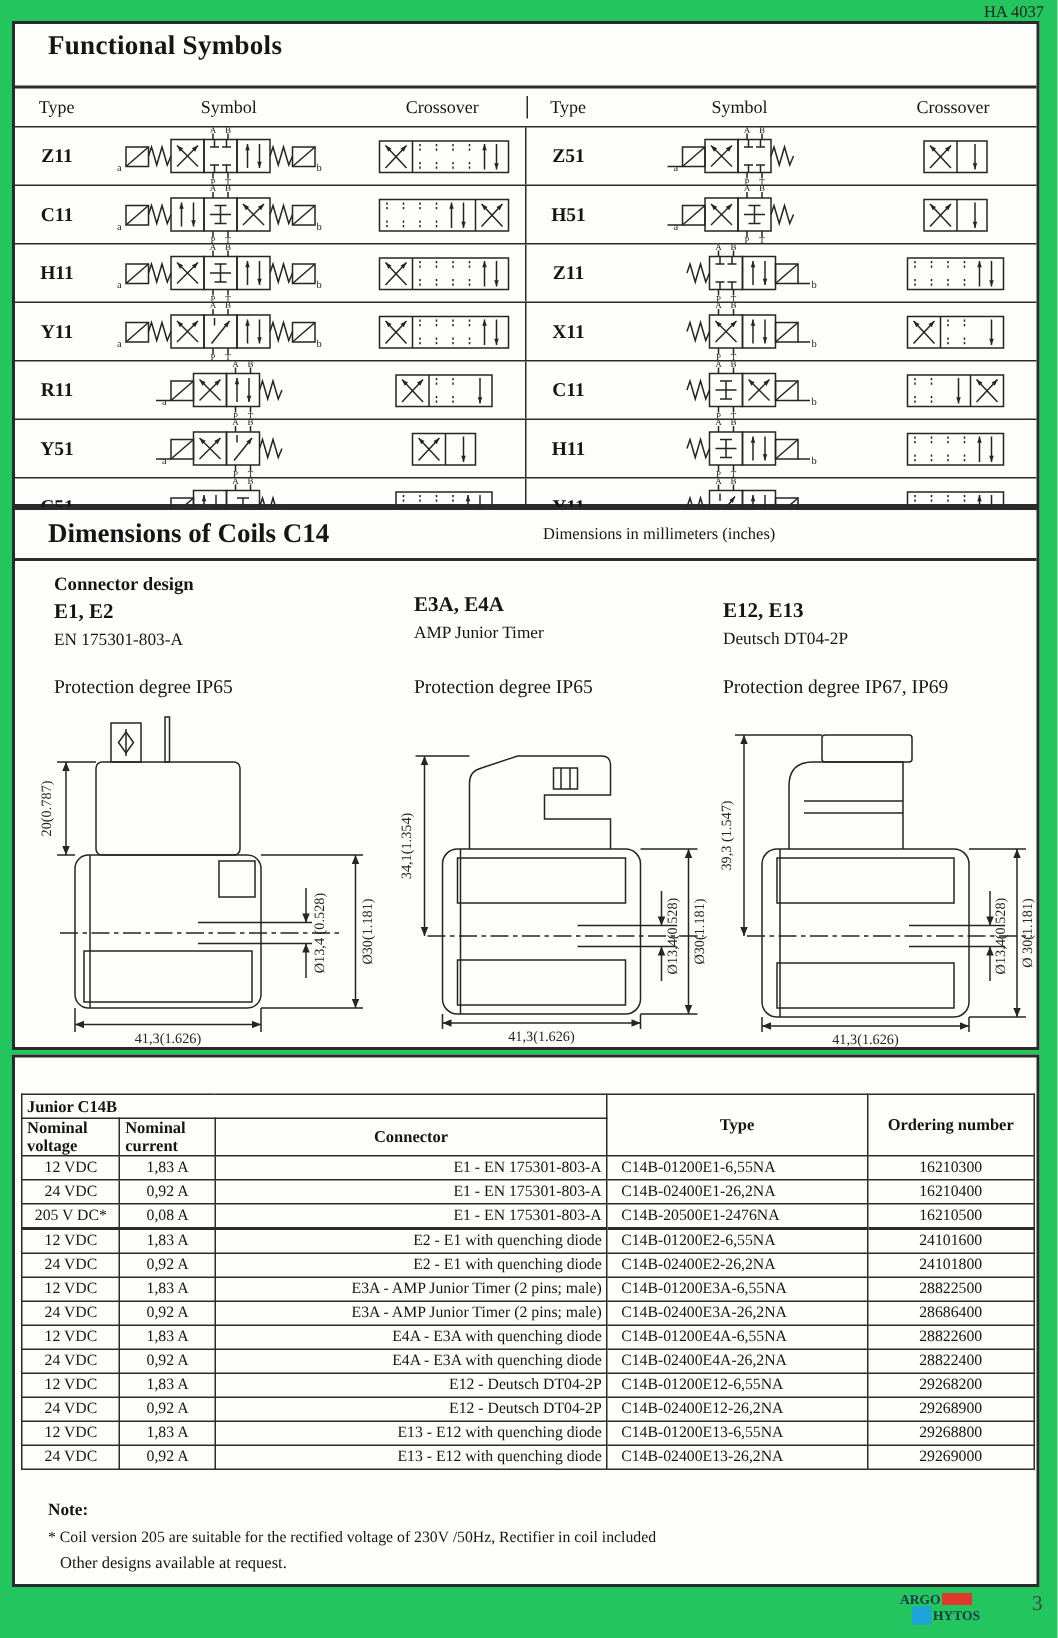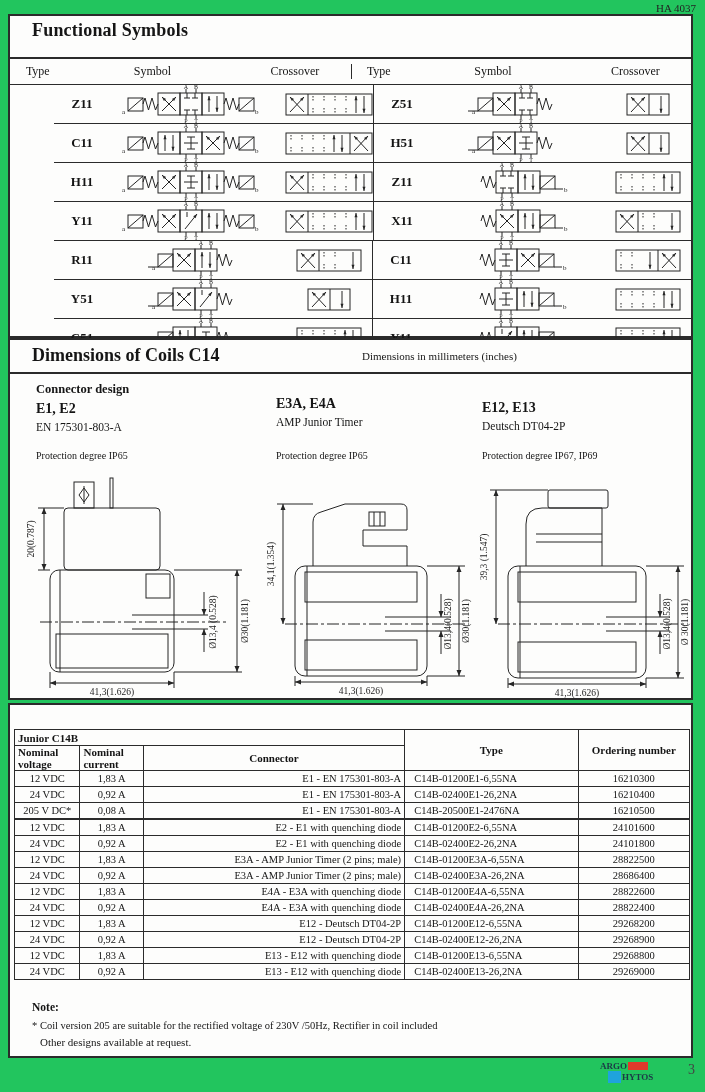--- a/index.html
+++ b/index.html
@@ -7,40 +7,40 @@
         font-family:Liberation Serif, serif;color:#151515;overflow:hidden;}
   .docnum{position:absolute;top:2px;right:9px;font-size:11px;color:#222;}
   .secbox{position:absolute;left:8px;width:685px;border:2px solid #2b2b2b;background:#fdfdfc;box-sizing:border-box;}
   
   #boxA{top:14px;height:324px;}
   .boxA-title{height:43px;border-bottom:2px solid #2b2b2b;font-size:18px;font-weight:bold;
               padding:4px 0 0 22px;box-sizing:border-box;letter-spacing:.2px;}
   .sym-header{display:flex;height:25px;border-bottom:1.5px solid #2b2b2b;font-size:12px;align-items:center;}
   .sym-header span{display:block;text-align:center;}
   .hw-type{width:56px;} .hw-sym{width:175px;} .hw-cross{width:112px;}
-  .sym-row{display:flex;height:38px;border-bottom:1px solid #2b2b2b;margin-left:44px;}
+  .sym-row{display:flex;height:38px;border-bottom:1px solid #2b2b2b;}
   .sym-row:last-child{border-bottom:none;}
   .sym-half{display:flex;width:342px;align-items:center;}
   .sym-half.right{border-left:1.5px solid #2b2b2b;}
   .sym-type{width:56px;text-align:center;font-weight:bold;font-size:13px;}
   .sym-valve{width:175px;display:flex;justify-content:center;align-items:center;}
   .sym-cross{flex:1;display:flex;justify-content:center;align-items:center;}
   .lineart line,.lineart polyline,.lineart rect,.lineart path,.lineart polygon{stroke:#252525;fill:none;stroke-width:1;}
   .lineart polygon.ah{fill:#252525;stroke:none;}
   .lineart text{fill:#252525;stroke:none;}
   
   #boxB{top:338px;height:362px;}
   .boxB-titlebar{height:32px;border-bottom:2px solid #2b2b2b;position:relative;}
   .boxB-title{position:absolute;left:22px;top:5px;font-size:18px;font-weight:bold;}
   .units-note{position:absolute;left:352px;top:10px;font-size:11px;}
   .conn-col{position:absolute;font-size:11px;}
   .conn-heading{font-weight:bold;font-size:12.5px;margin-bottom:4px;}
   .conn-name{font-weight:bold;font-size:14px;margin-bottom:4px;}
   .conn-standard{font-size:11.5px;}
-  .conn-prot{position:absolute;font-size:10px;}
+  .conn-prot{position:absolute;font-size:13px;}
   .drawing{position:absolute;top:474px;text-align:center;}
   .dimtxt{font-size:9.5px;}
   
   #boxC{top:703px;height:355px;}
   #coils-table{position:absolute;left:4px;top:24px;width:676px;border-collapse:collapse;
                font-size:10.5px;}
   #coils-table th,#coils-table td{border:1px solid #2b2b2b;padding:0 3px;height:15px;}
   #coils-table thead th{font-size:11px;}
   th.coils-title{text-align:left;padding-left:20px;font-size:11.5px;height:20px;}
   th.h-volt,th.h-curr{text-align:left;padding-left:5px;height:34px;}

